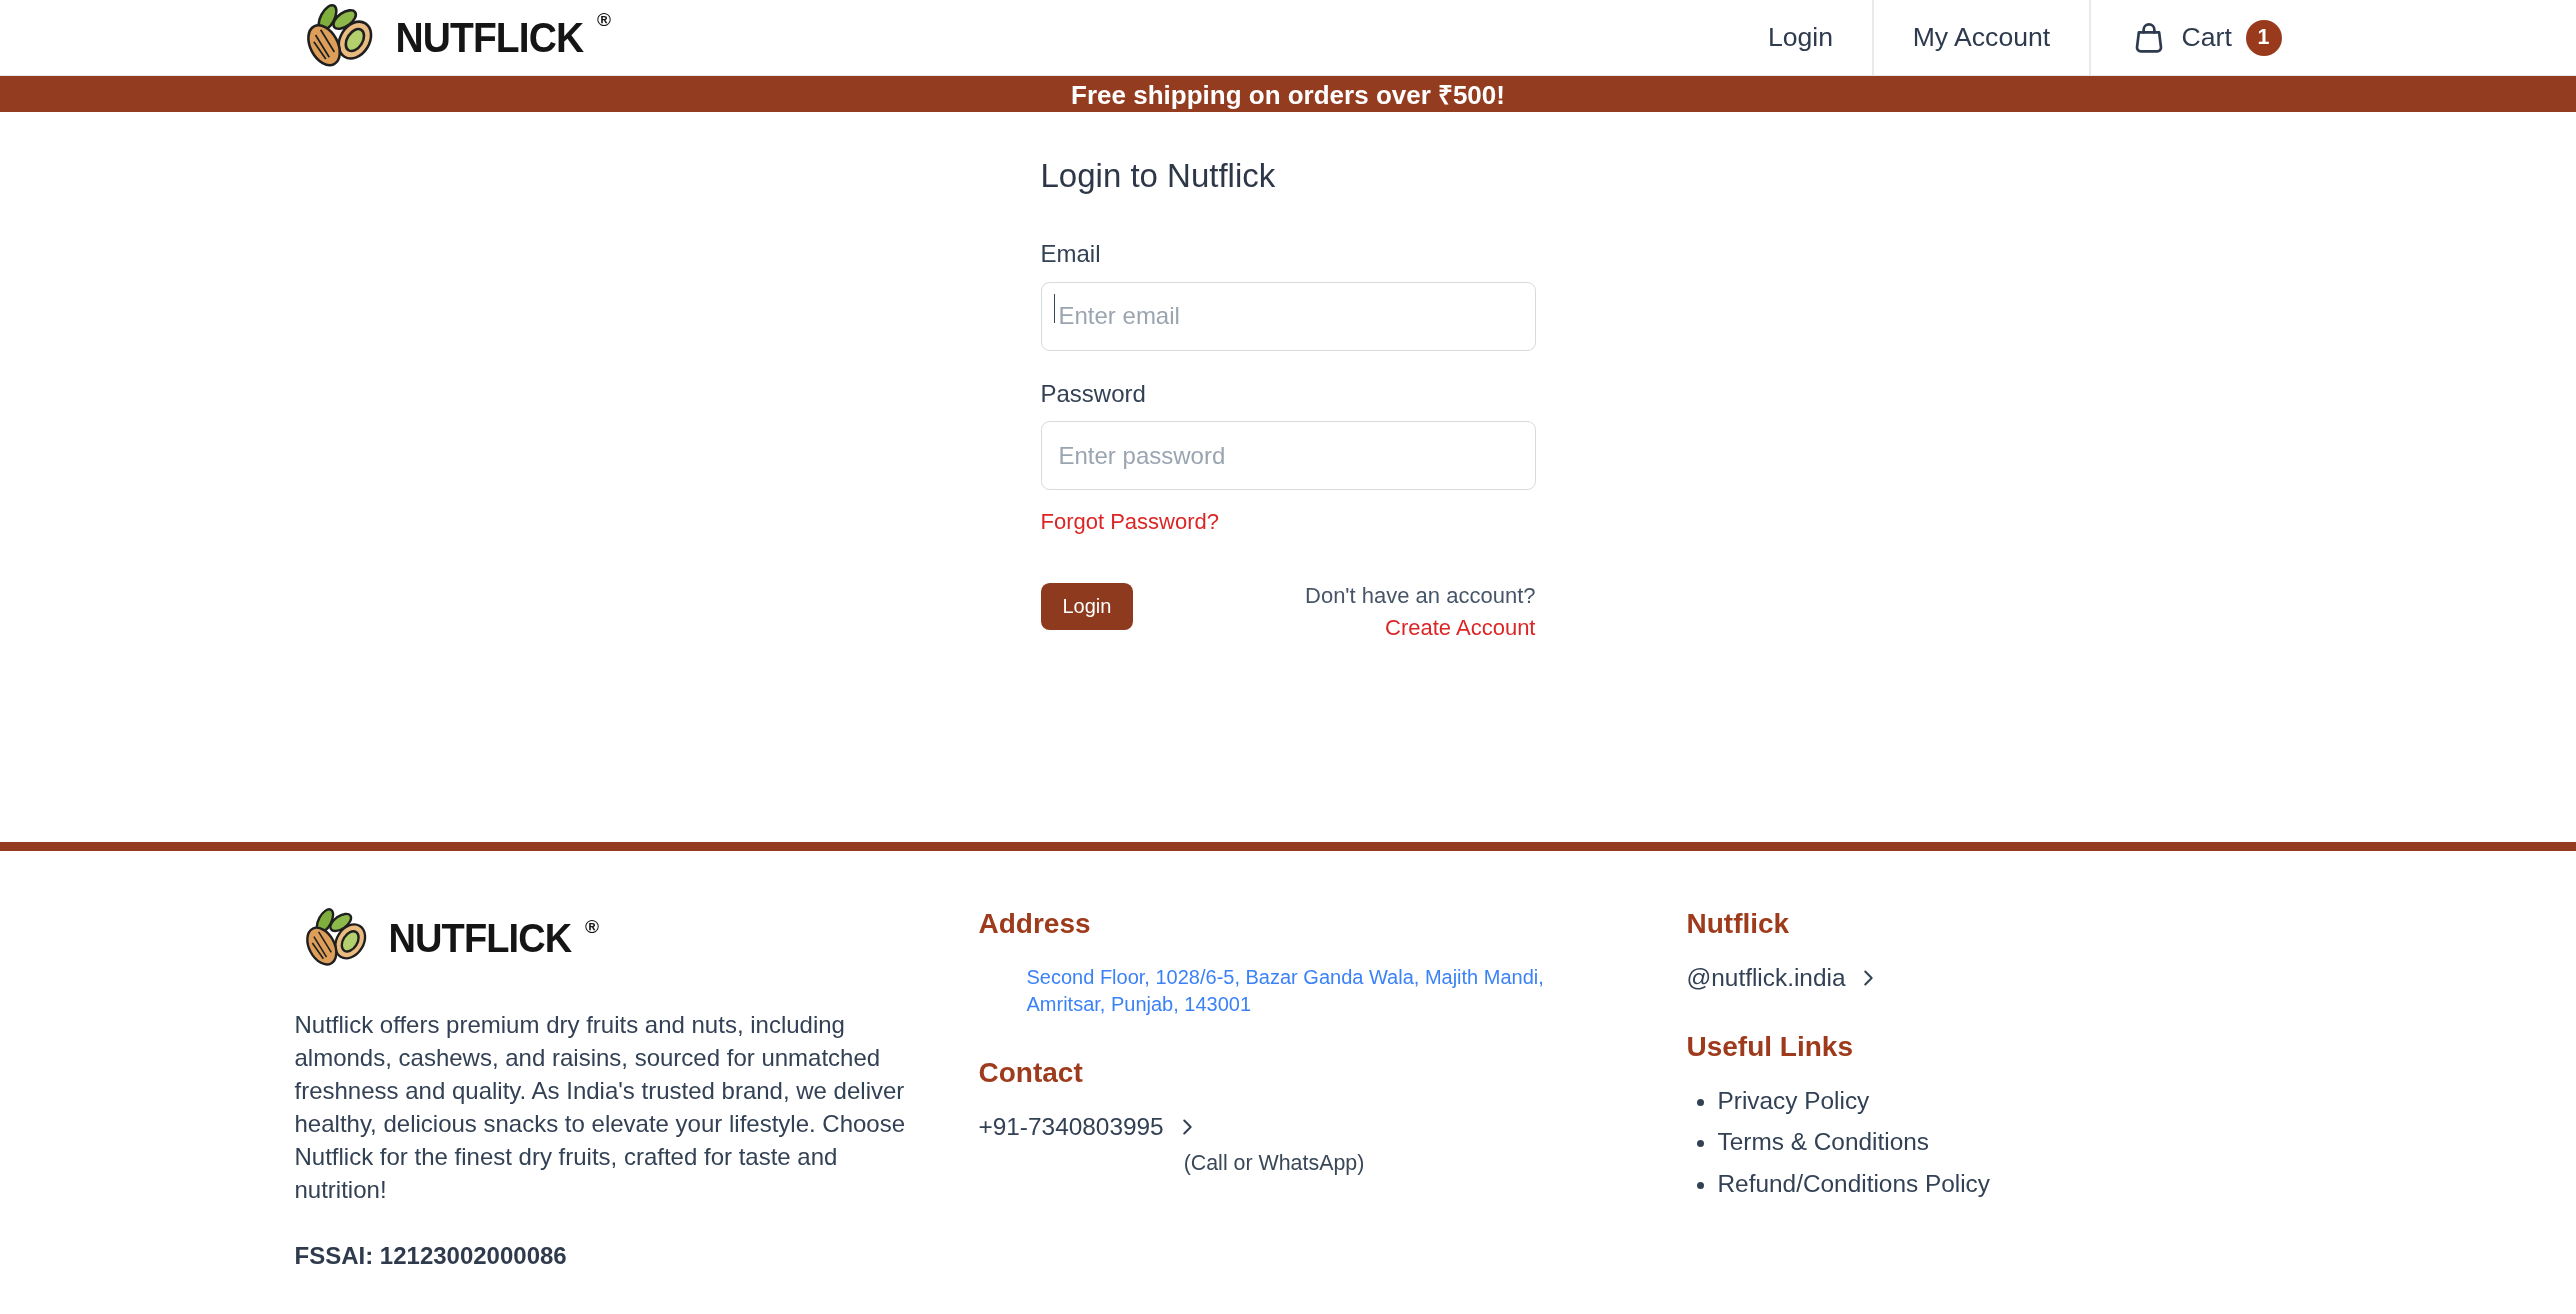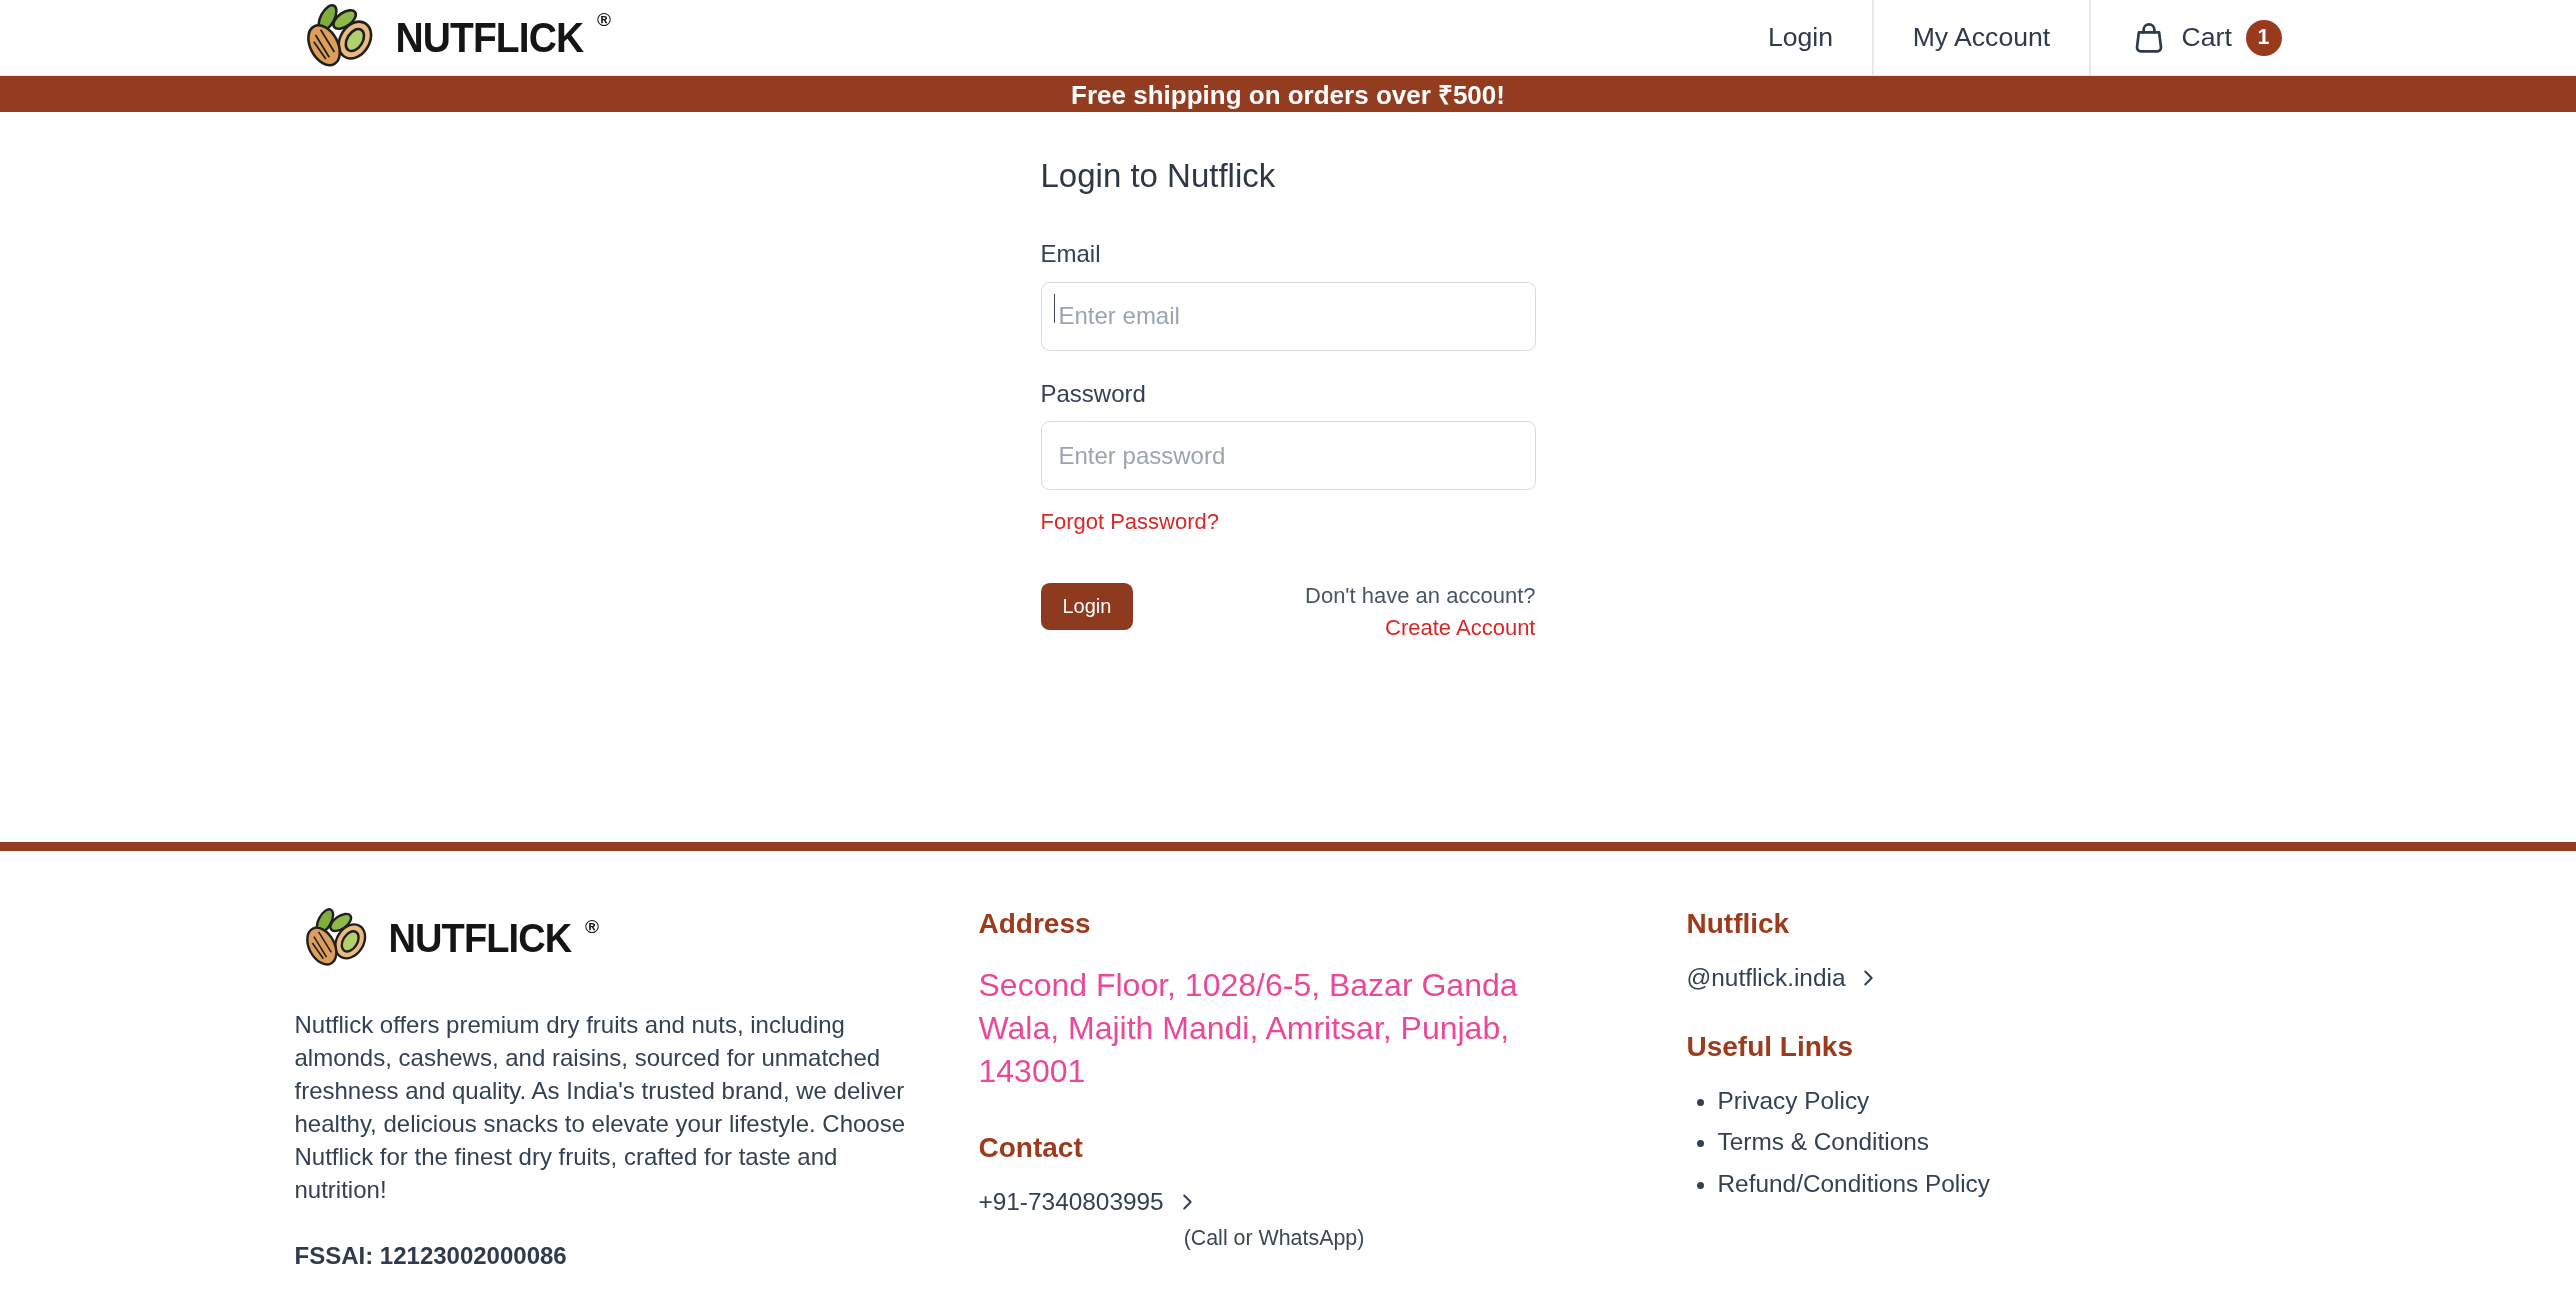--- a/index.html
+++ b/index.html
@@ -50,21 +50,21 @@
   .footer { background:#ffffff; padding:57px 0 72px; }
   .footer .container { display:flex; }
   .fcol1 { width:638px; }
   .fcol2 { width:591px; margin-left:46px; }
   .fcol3 { width:360px; margin-left:117px; }
   .footer .logo svg.nutmark { width:82px; height:62px; }
   .footer .logo-text { font-size:38px; }
   .about-text { margin-top:38px; font-size:24px; line-height:1.38; color:#334155; }
   .fssai { margin-top:36px; font-size:24px; font-weight:700; color:#2f3b4c; }
   .fheading { font-size:28px; font-weight:700; margin-bottom:24px; }
-  .ftext { font-size:32px; line-height:1.35; color:#ec4899; }
+  .ftext { font-size:20px; line-height:1.35; color:#3b82f6;margin-left:48px; }
   .fsection2 { margin-top:39px; }
   .linkline { display:flex; align-items:center; gap:12px; font-size:24.4px; color:#334155; cursor:pointer; }
   .linkline svg { width:22px; height:22px; }
   .fnote { font-size:21.4px; color:#3a4757; margin-top:10.3px;text-align:center; }
   .useful-list { margin:5.1px 0 0 31px; }
   .useful-list li { font-size:24.4px; color:#334155; margin-bottom:13.7px; cursor:pointer; }
 </style>
 </head>
 <body>
 

